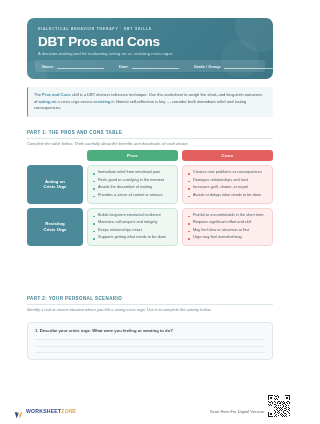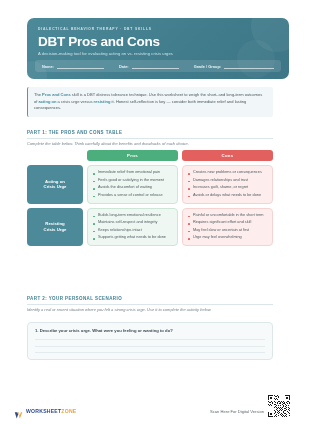--- a/index.html
+++ b/index.html
@@ -9,21 +9,21 @@
     font-family:"Liberation Sans", sans-serif;
     overflow:hidden;
     -webkit-font-smoothing:antialiased;
   }
   .page{position:relative;width:300px;height:424px;background:#fff;box-sizing:border-box;}
 
   
   .header-card{
     position:absolute;left:27px;top:18px;width:246px;height:61px;
     background:linear-gradient(135deg,#4d8a99 0%,#417d8d 55%,#3d7687 100%);
-    border-radius:7px;overflow:hidden;padding-left:16px;
+    border-radius:7px;overflow:hidden;
   }
   .hdr-blob{position:absolute;border-radius:50%;background:rgba(255,255,255,.055);}
   .hdr-blob.b1{width:52px;height:52px;right:-14px;top:-18px;}
   .hdr-blob.b2{width:38px;height:38px;right:14px;top:22px;background:rgba(255,255,255,.04);}
   .hdr-blob.b3{width:30px;height:30px;left:-10px;bottom:-12px;background:rgba(255,255,255,.05);}
   .eyebrow{
     position:absolute;left:11px;top:9px;
     font-size:3.3px;letter-spacing:.85px;font-weight:700;
     color:#cfe4ea;text-transform:uppercase;white-space:nowrap;
   }

